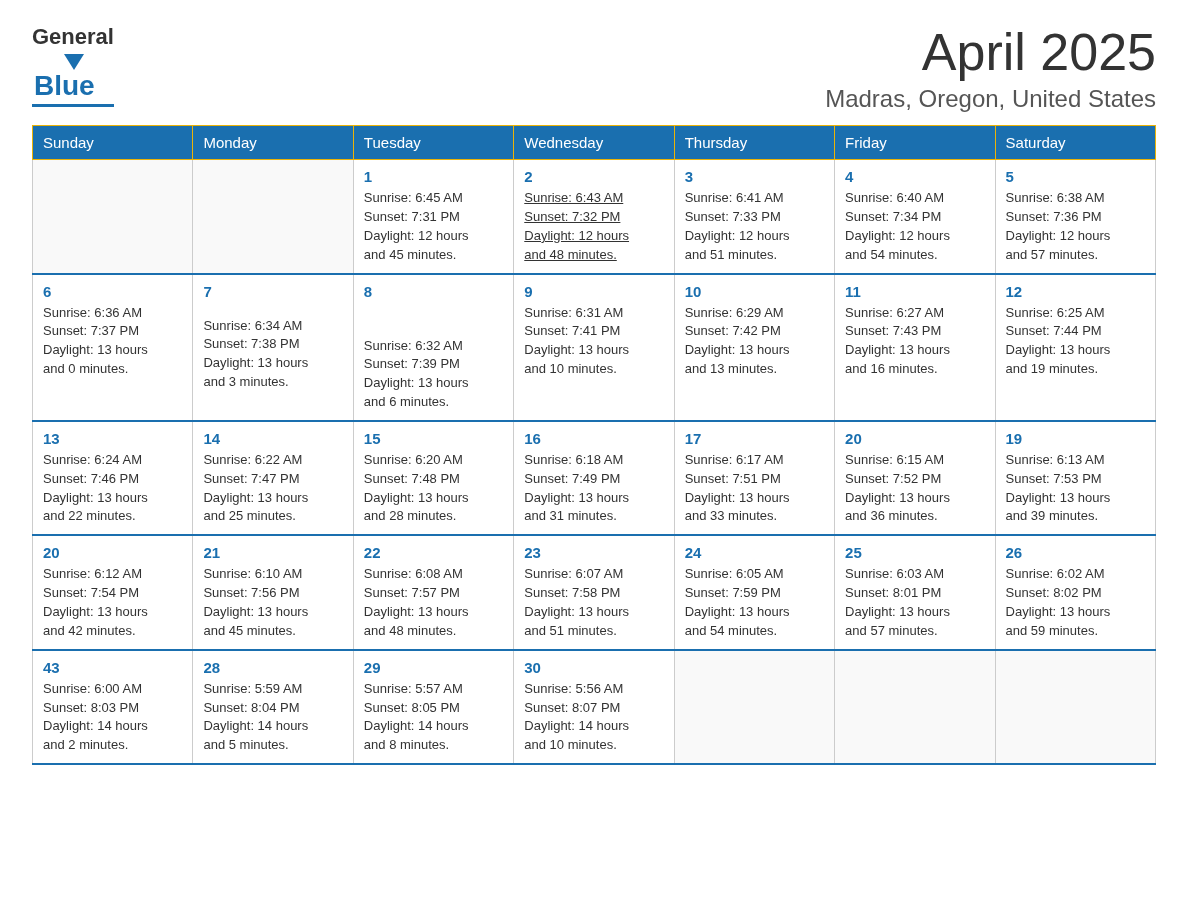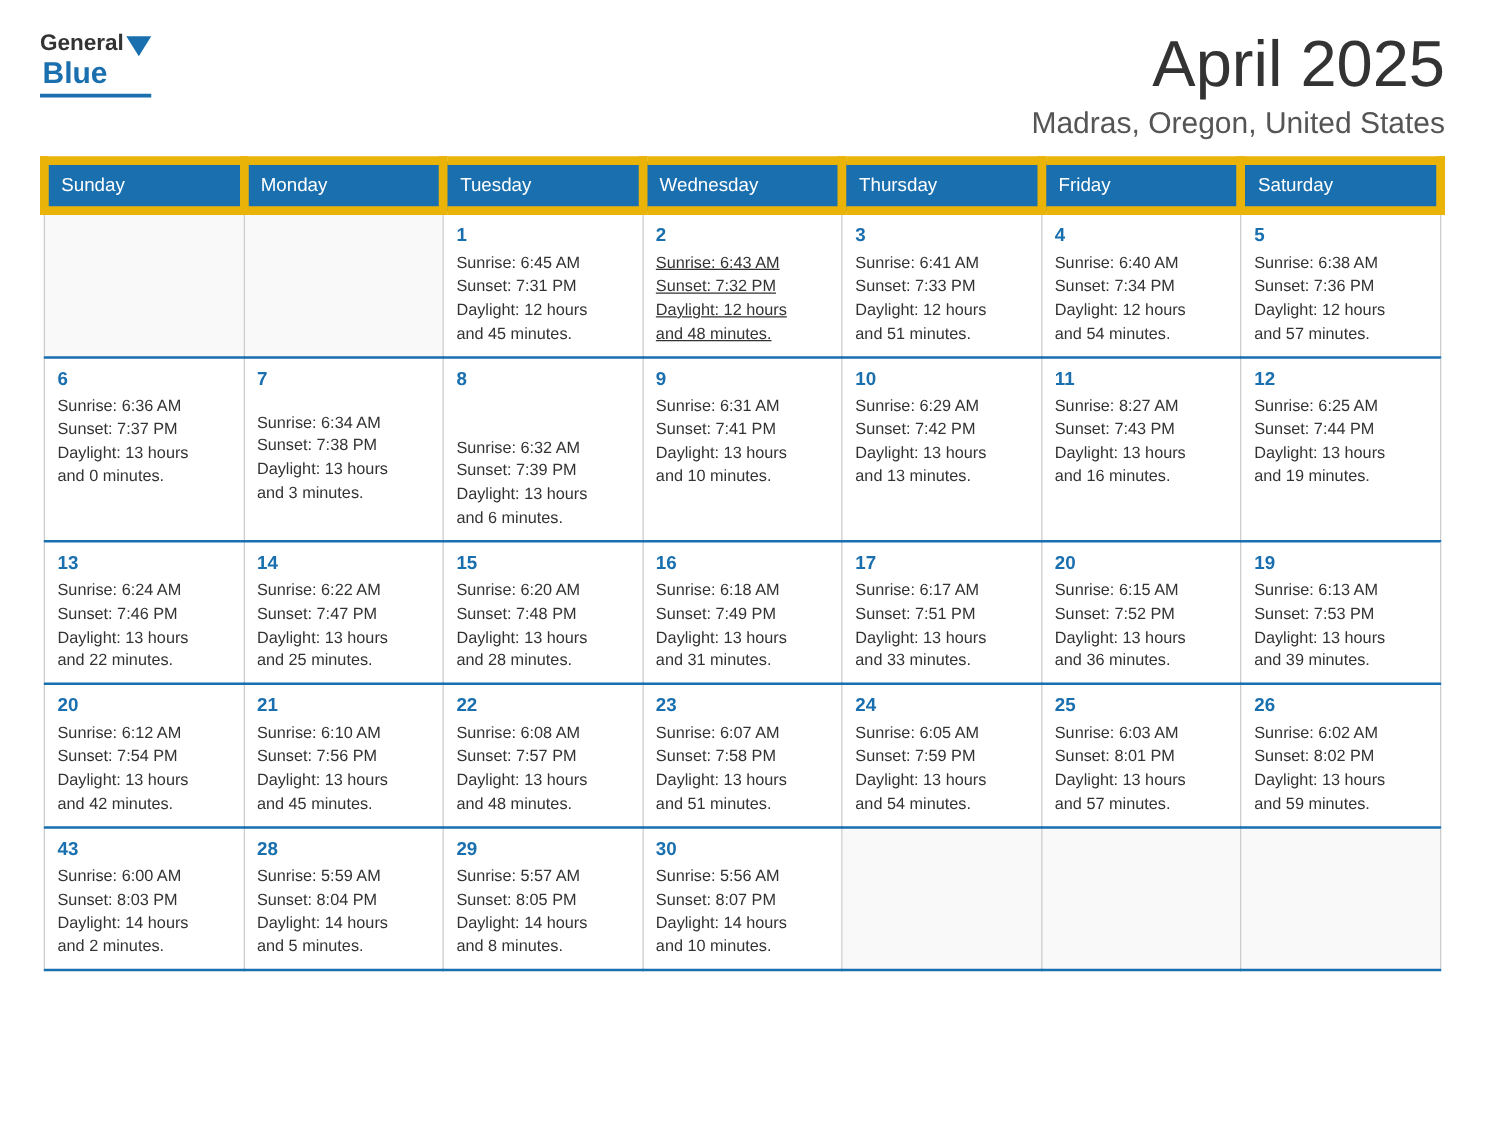--- a/index.html
+++ b/index.html
@@ -18,23 +18,24 @@
       margin-bottom: 8px;
     }
     .logo {
       display: flex;
       flex-direction: column;
       align-items: flex-start;
     }
     .logo-text {
       display: flex;
       align-items: center;
-      font-size: 18px;
+      font-size: 22px;
       font-weight: bold;
       color: #333;
+      flex-direction: column;
     }
     .logo-general { color: #333; }
     .logo-blue { color: #1a6faf; }
     .logo-triangle {
       width: 0;
       height: 0;
       border-left: 10px solid transparent;
       border-right: 10px solid transparent;
       border-top: 16px solid #1a6faf;
       display: inline-block;
@@ -66,21 +67,21 @@
       border-collapse: collapse;
       margin-top: 12px;
     }
     thead tr th {
       background: #1a6faf;
       color: #fff;
       font-size: 15px;
       font-weight: normal;
       padding: 8px 10px;
       text-align: left;
-      border: 7px solid #eab308;
+      border: 1px solid #eab308;
     }
     tbody tr td {
       vertical-align: top;
       padding: 8px 10px;
       border: 1px solid #ccc;
       font-size: 13px;
       color: #333;
       width: 14.28%;
       min-height: 90px;
       height: 110px;
@@ -107,21 +108,21 @@
 </head>
 <body>
 
 <div class="header-row">
   <div class="logo">
     <div class="logo-text">
       <span class="logo-general">General</span>
       <span class="logo-triangle"></span>
     </div>
     <div style="margin-left:2px;">
-      <span class="logo-blue" style="font-size:24px;font-weight:bold;color:#1a6faf;">Blue</span>
+      <span class="logo-blue" style="font-size:28px;font-weight:bold;color:#1a6faf;">Blue</span>
     </div>
     <div class="logo-line"></div>
   </div>
   <div class="title-block">
     <div class="month-title">April 2025</div>
     <div class="location-title">Madras, Oregon, United States</div>
   </div>
 </div>
 
 <table>
@@ -207,21 +208,21 @@
         </td>
         <td>
           <span class="day-num">10</span>
           <div class="day-info" style="white-space: pre-line;">Sunrise: 6:29 AM
 Sunset: 7:42 PM
 Daylight: 13 hours
 and 13 minutes.</div>
         </td>
         <td>
           <span class="day-num">11</span>
-          <div class="day-info" style="white-space: pre-line;">Sunrise: 8:27 AM
+          <div class="day-info" style="white-space: pre-line;">Sunrise: 6:27 AM
 Sunset: 7:43 PM
 Daylight: 13 hours
 and 16 minutes.</div>
         </td>
         <td>
           <span class="day-num">12</span>
           <div class="day-info" style="white-space: pre-line;">Sunrise: 6:25 AM
 Sunset: 7:44 PM
 Daylight: 13 hours
 and 19 minutes.</div>

